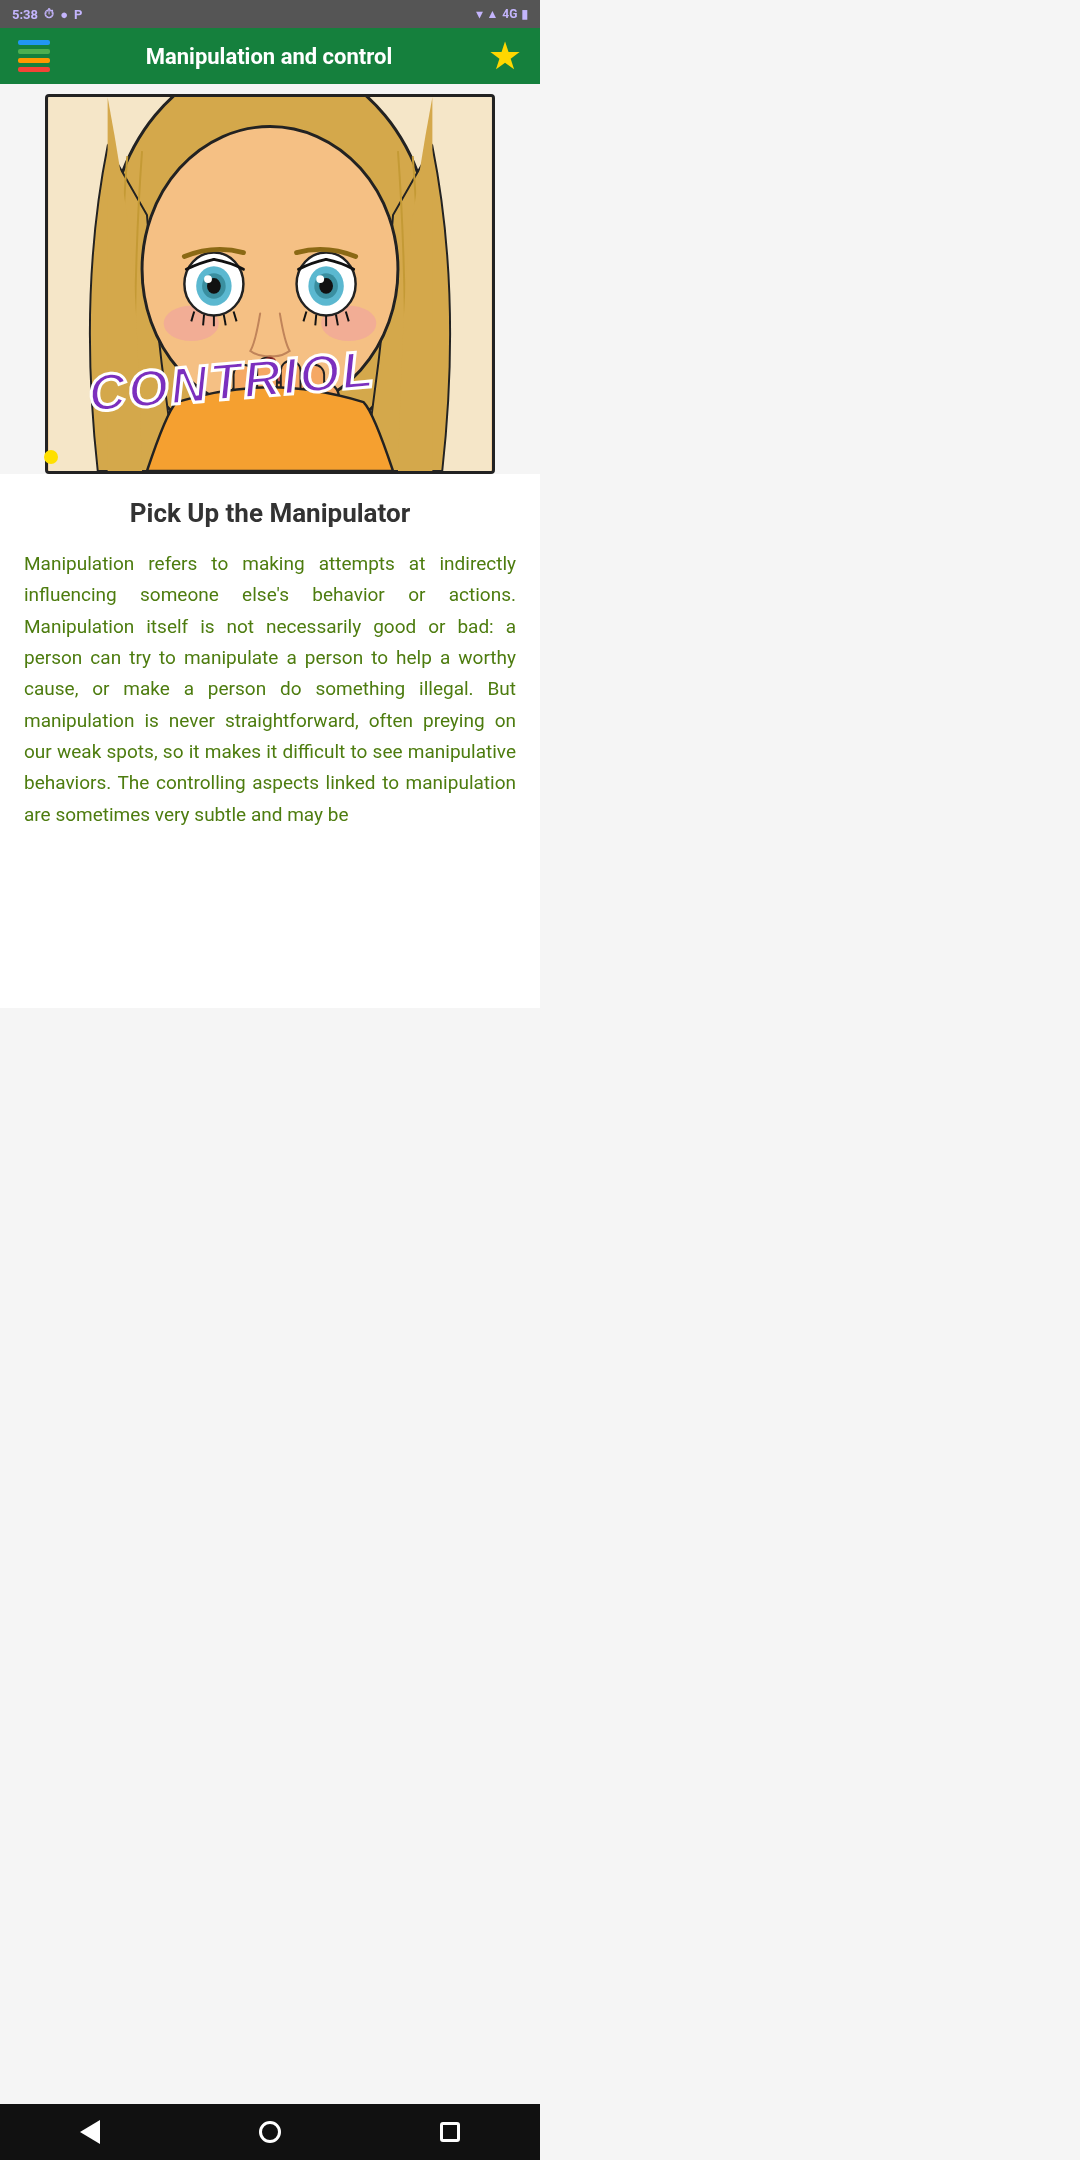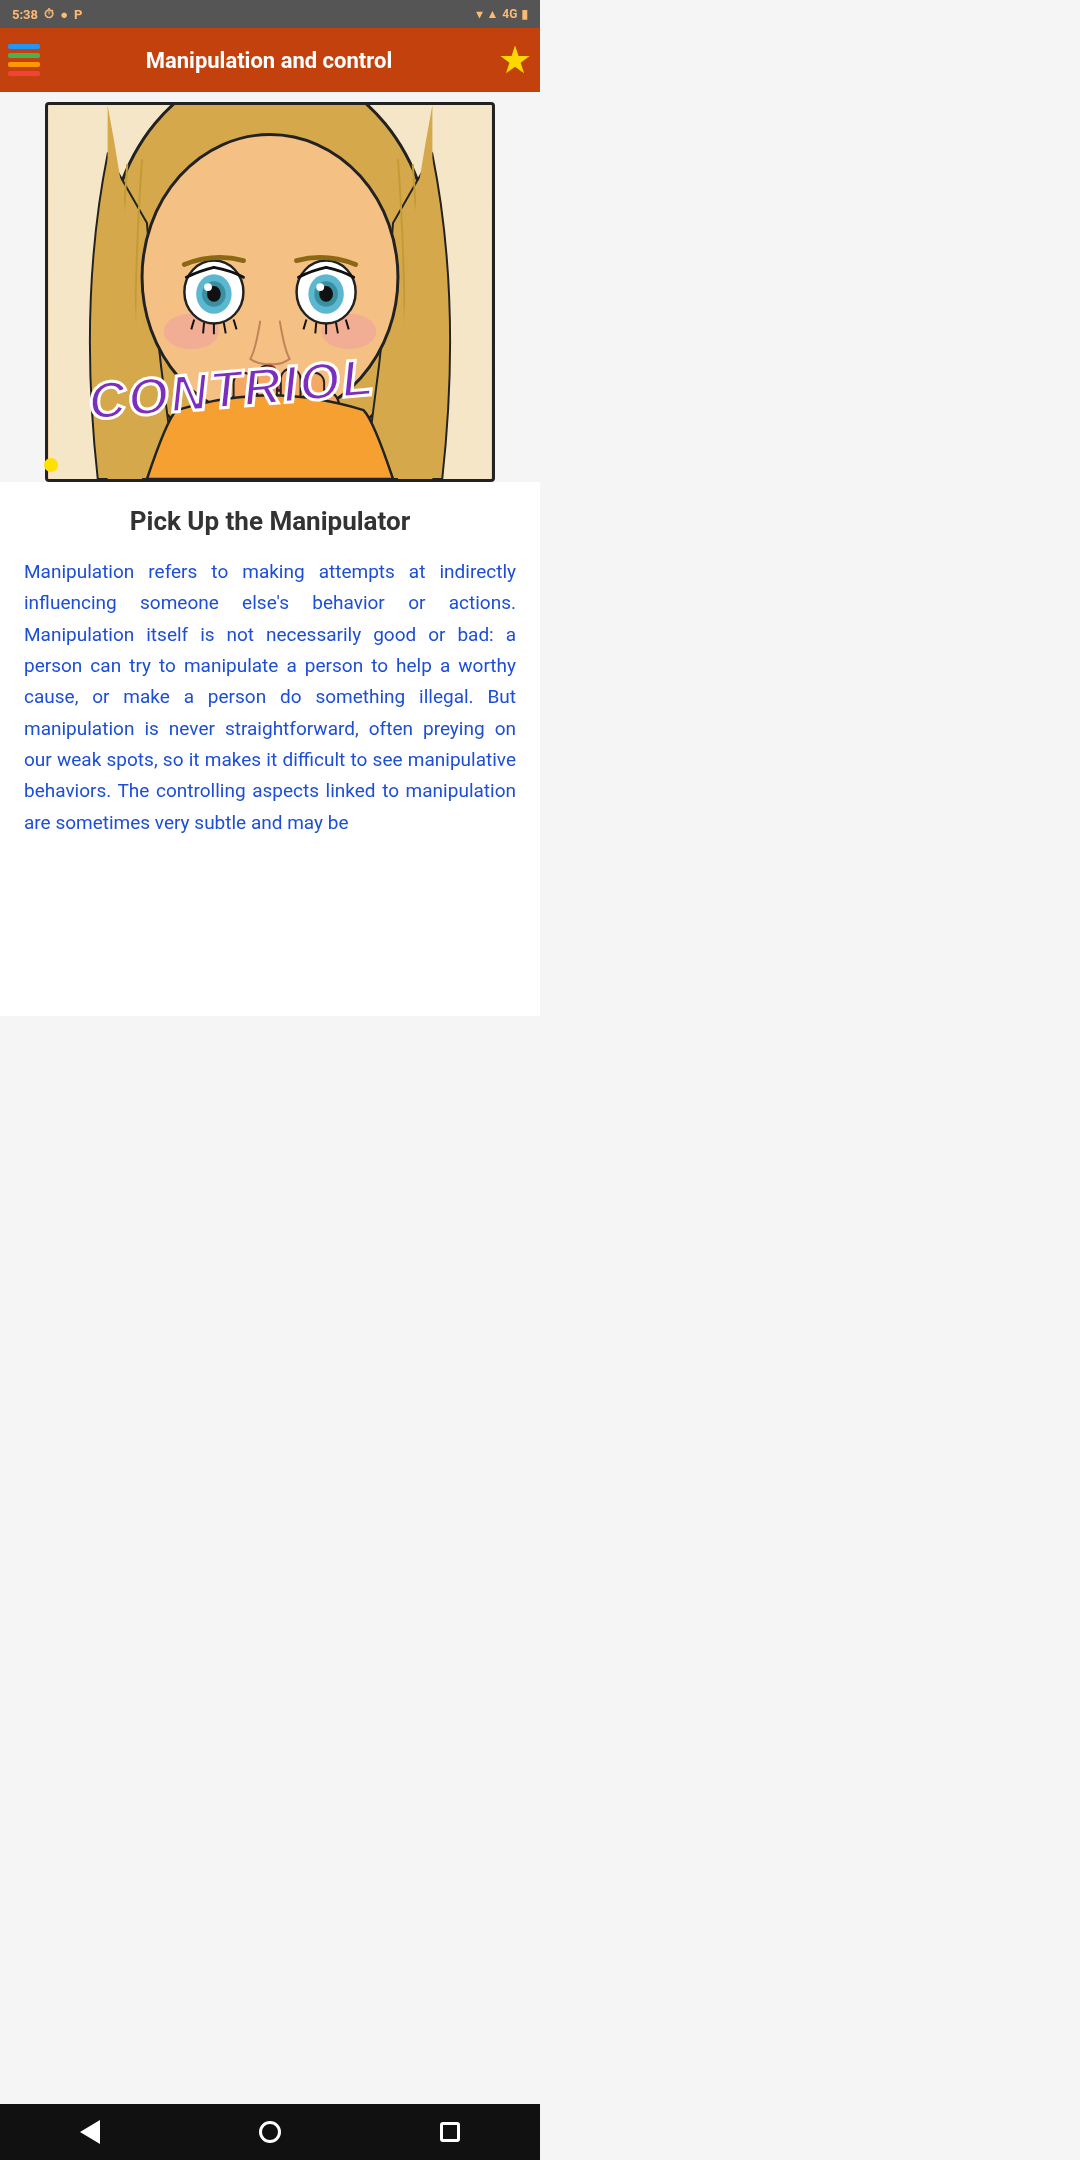--- a/index.html
+++ b/index.html
@@ -14,35 +14,35 @@
     }
 
     
     .status-bar {
       background: #555;
       height: 28px;
       display: flex;
       align-items: center;
       justify-content: space-between;
       padding: 0 12px;
-      color: #fdba74;
+      color: #c4b5fd;
       font-size: 13px;
       font-weight: bold;
     }
     .status-left { display: flex; align-items: center; gap: 6px; }
     .status-right { display: flex; align-items: center; gap: 4px; font-size: 12px; }
 
     
     .top-bar {
-      background: #c2410c;
-      height: 64px;
+      background: #15803d;
+      height: 56px;
       display: flex;
       align-items: center;
       justify-content: space-between;
-      padding: 0 8px;
+      padding: 0 18px;
     }
 
     .hamburger-icon {
       display: flex;
       flex-direction: column;
       gap: 4px;
       cursor: pointer;
     }
     .hamburger-icon span {
       display: block;
@@ -137,21 +137,21 @@
       padding: 24px 20px 10px 20px;
       background: white;
     }
 
     
     .article-body {
       padding: 10px 24px 20px 24px;
       background: white;
       font-size: 19px;
       line-height: 1.65;
-      color: #1d4ed8;
+      color: #4d7c0f;
       text-align: justify;
     }
 
     
     .nav-bar {
       background: #111;
       height: 56px;
       display: flex;
       align-items: center;
       justify-content: space-around;

